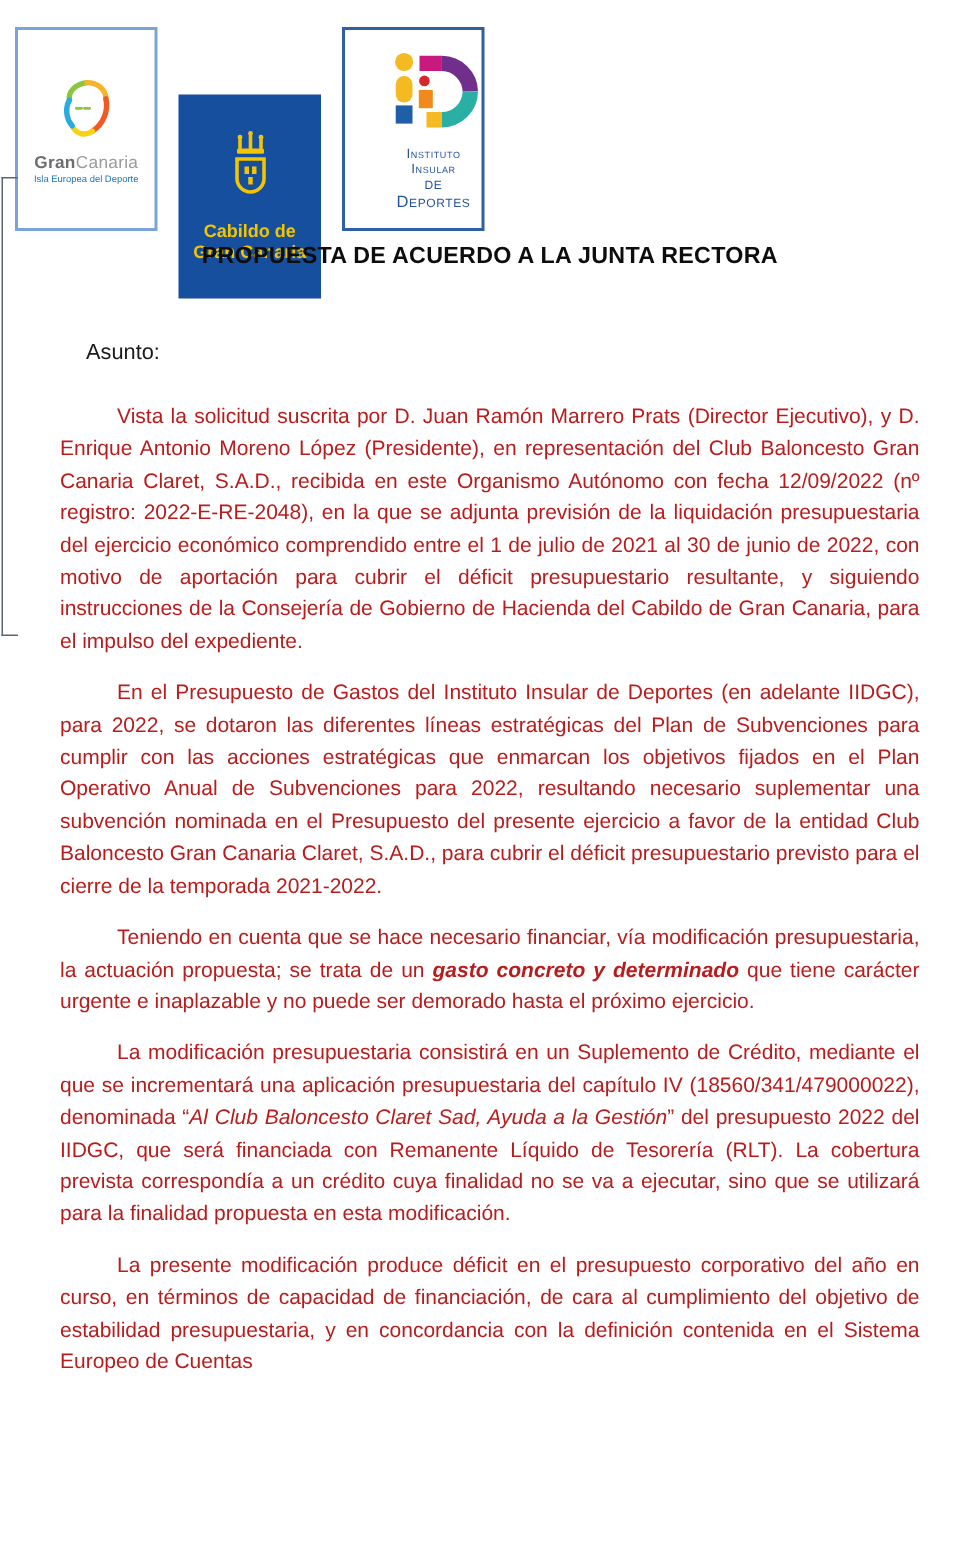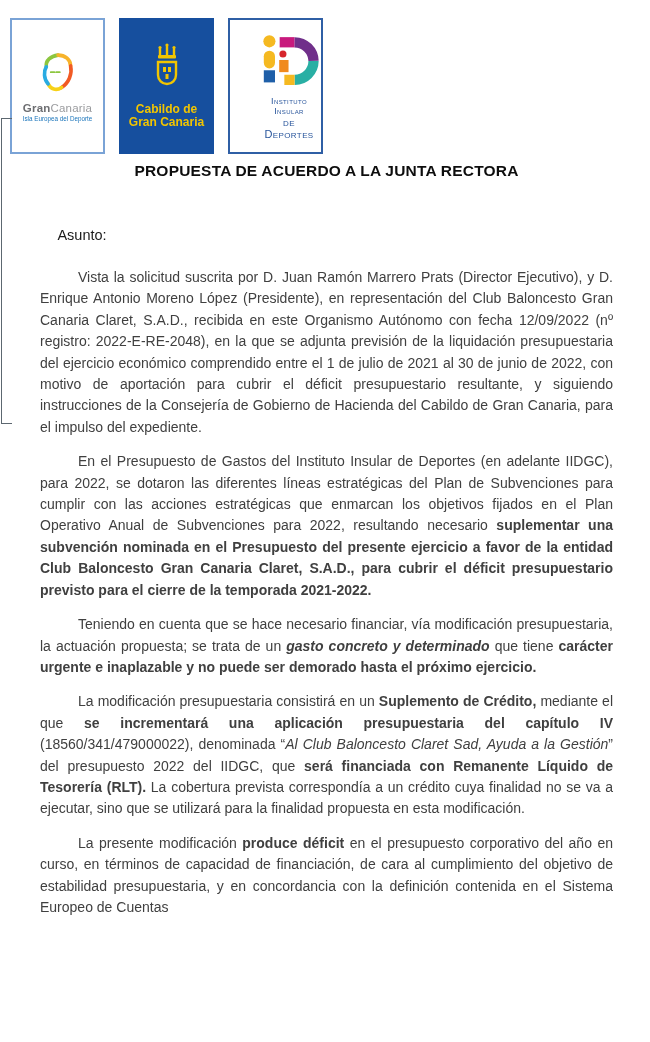--- a/index.html
+++ b/index.html
@@ -24,21 +24,21 @@
   .logo-box {
     width: 95px;
     height: 136px;
     display: flex;
     flex-direction: column;
     align-items: center;
     justify-content: center;
     text-align: center;
   }
   .logo-box.white1 { background: #fff; border: 2px solid #7aa3d6; }
-  .logo-box.blue   { background: #164f9e; }
+  .logo-box.blue   { background: #164f9e; margin-top: 45px; }
   .logo-box.white2 { background: #fff; border: 2px solid #2f5fa5; padding-left: 27px; }
 
   .gc-name { font-size: 11.5px; line-height: 12px; letter-spacing: 0.2px; }
   .gc-name .g1 { color: #6d6e71; font-weight: 600; }
   .gc-name .g2 { color: #9a9b9e; }
   .gc-tagline { font-size: 6.3px; color: #1b75bb; margin-top: 1px; }
 
   .cab-text { color: #f2c500; font-weight: bold; font-size: 12px; line-height: 13.5px; margin-top: 4px; }
 
   .iid-text1 { font-variant: small-caps; color: #27549b; font-size: 9px; letter-spacing: 0.4px; margin-top: 4px; line-height: 10px; }
@@ -85,24 +85,24 @@
     line-height: 24px;
     text-align: justify;
     color: #0d0d0d;
   }
   .para {
     font-size: 14px;
     line-height: 21.4px;
     text-align: justify;
     text-indent: 38px;
     margin-bottom: 13px;
-    color: #404040;
+    color: #b91c1c;
   }
   .seg-regular { font-weight: normal; font-style: normal; }
-  .seg-bold { font-weight: bold; }
+  .seg-bold { font-weight: normal; }
   .seg-italic { font-style: italic; }
   .seg-bolditalic { font-weight: bold; font-style: italic; }
 </style>
 </head>
 <body>
 
 <div class="page">
 
   <div class="margin-bracket"></div>
 

